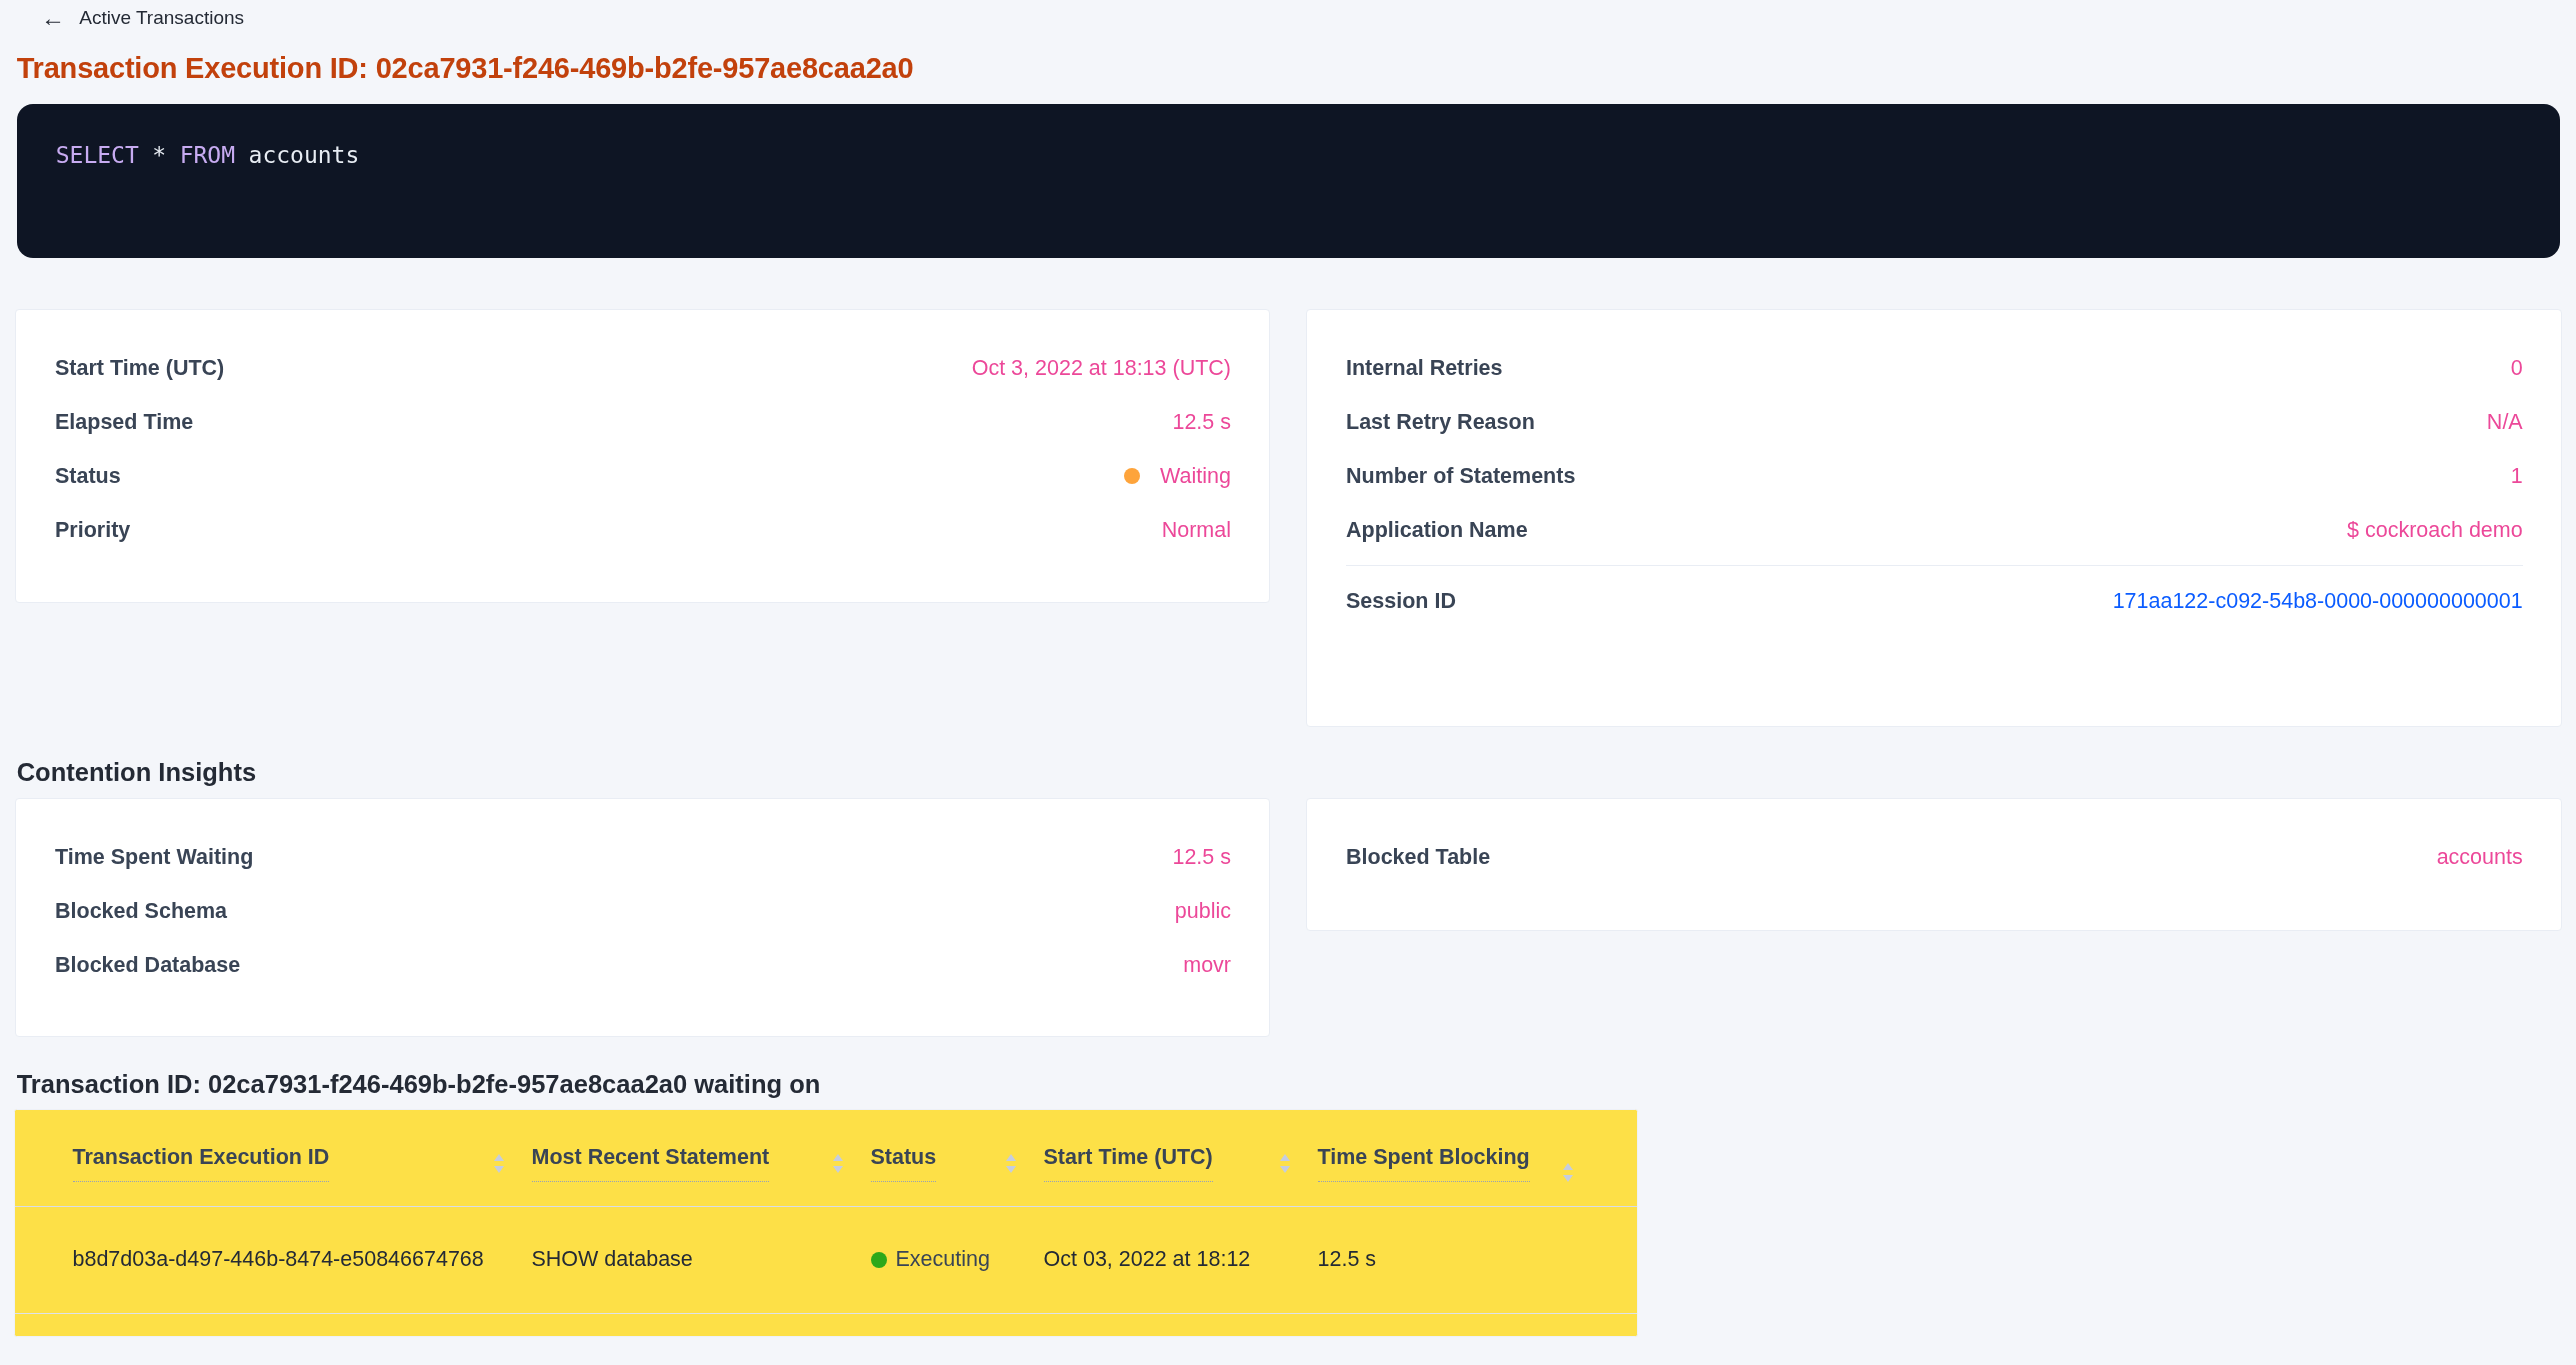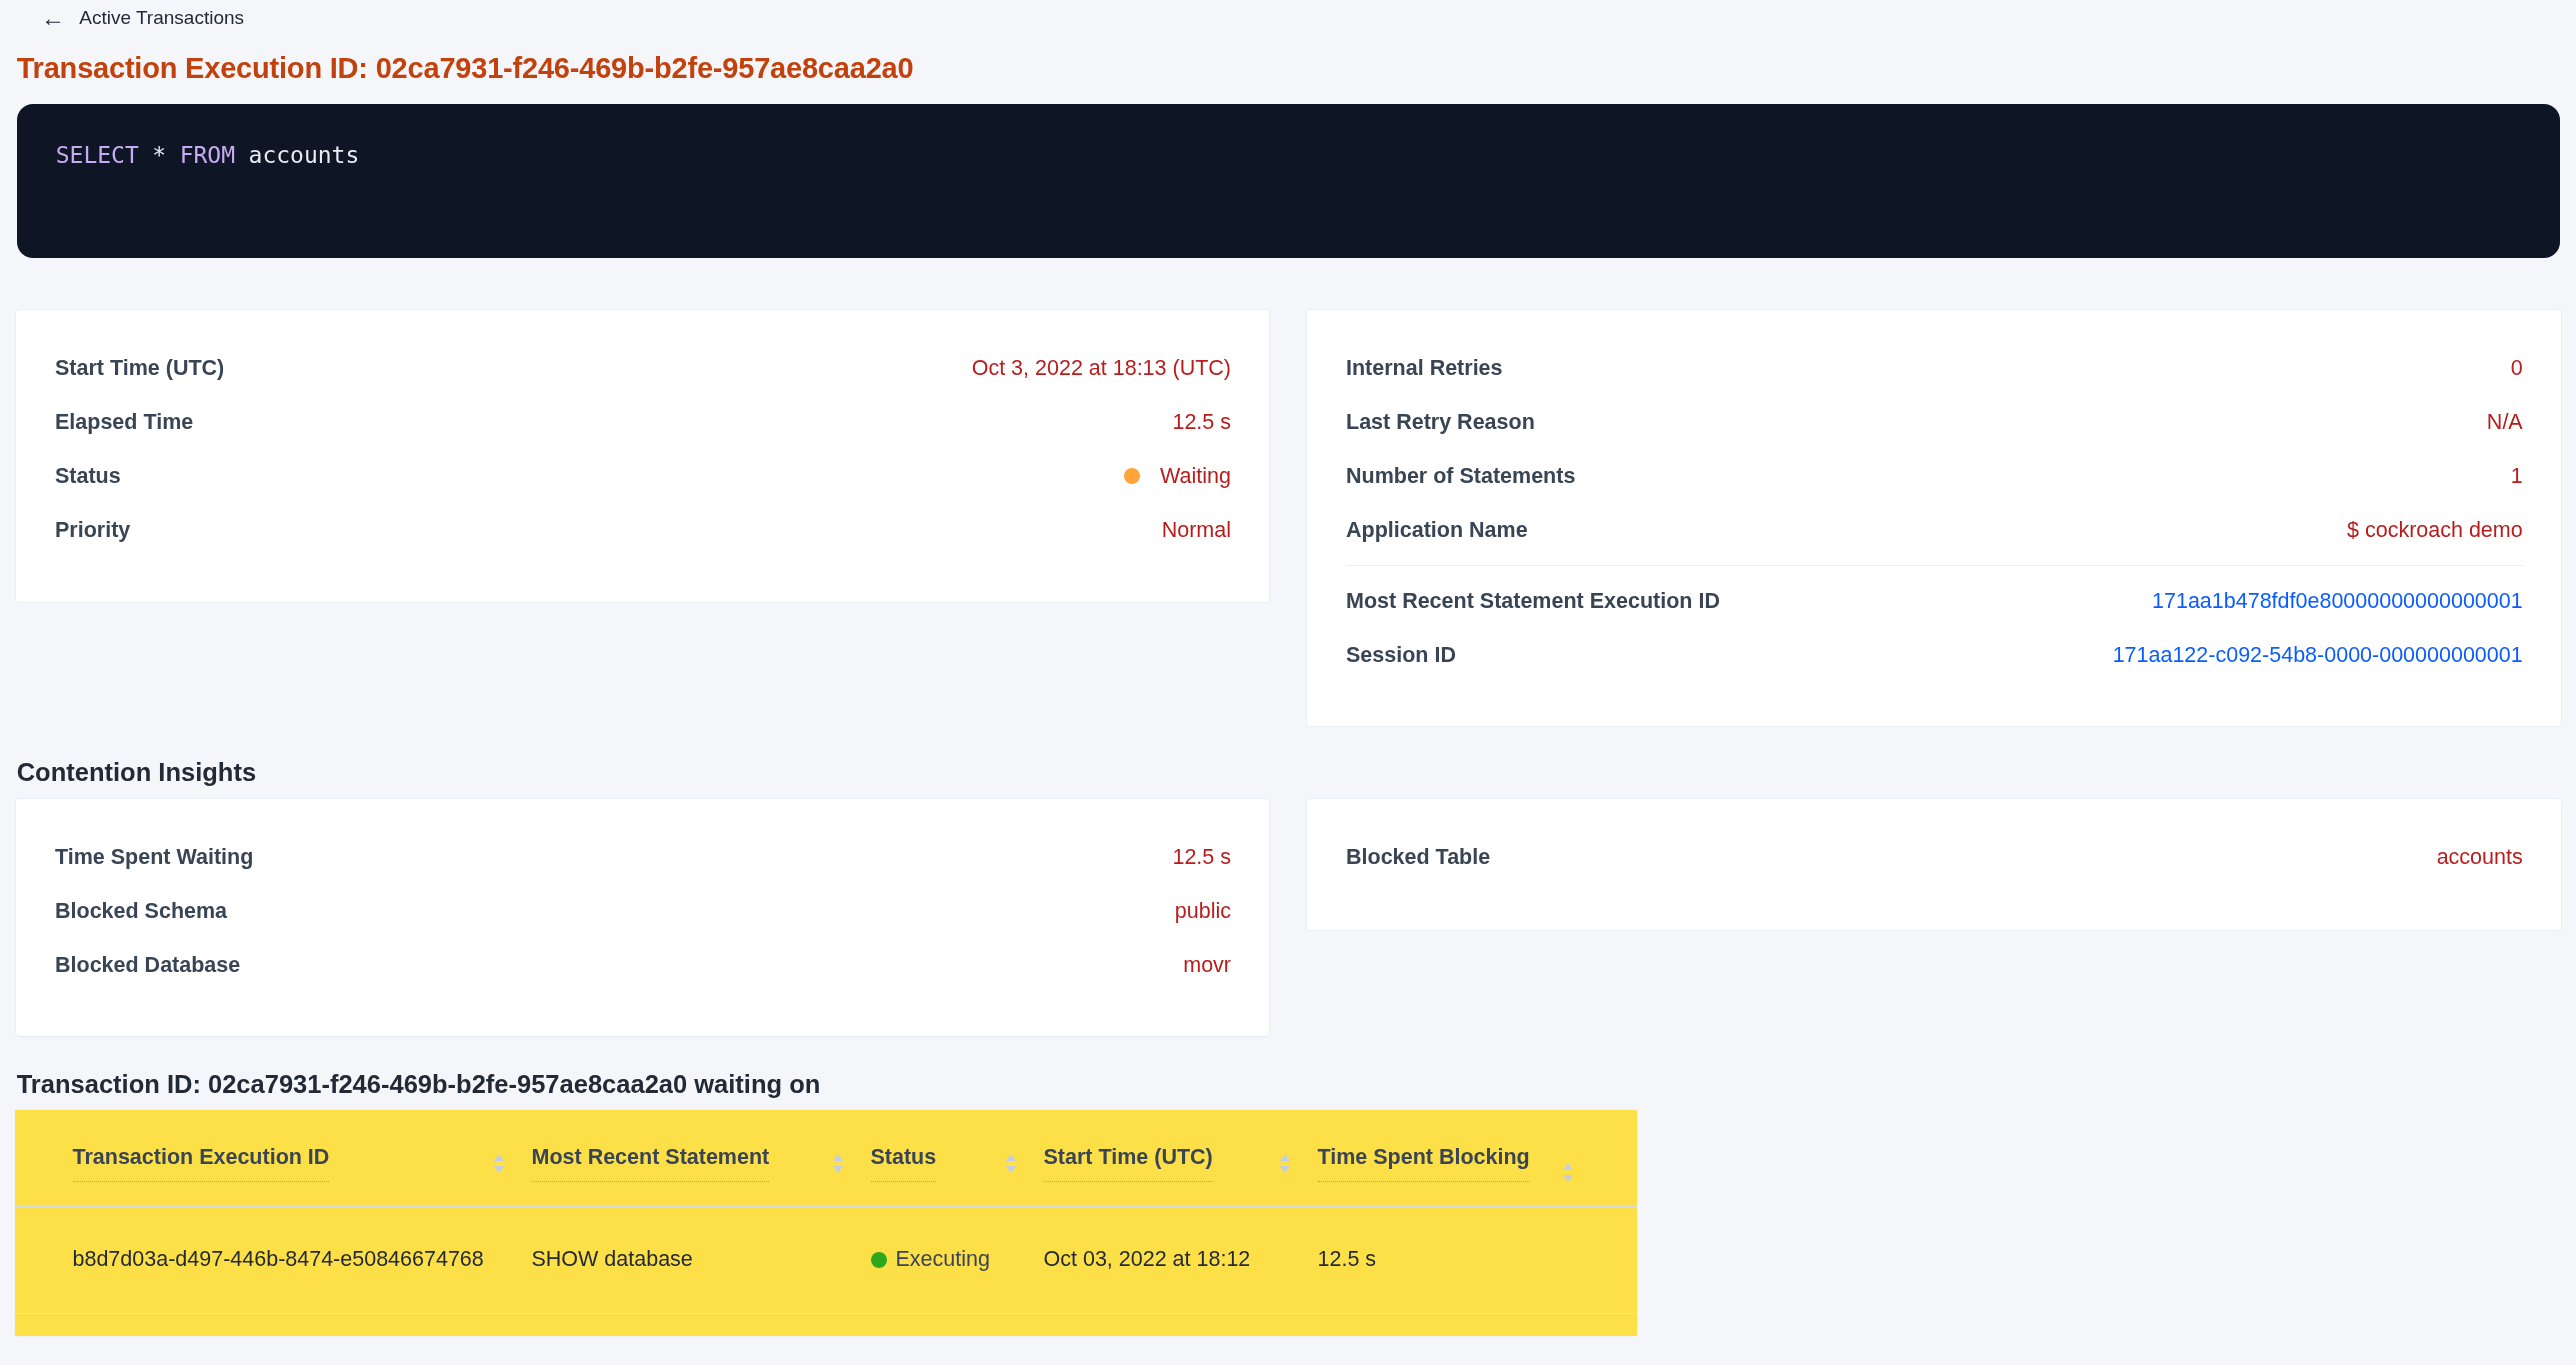--- a/index.html
+++ b/index.html
@@ -53,21 +53,21 @@
     background:#ffffff;border:0.8px solid #e9edf4;border-radius:4px;
     padding:31px 38px 0 39px;
   }
   .card-overview-left{width:1255px;height:294px;}
   .card-overview-right{flex:1;height:418px;}
   .card-contention-left{width:1255px;height:239px;}
   .card-contention-right{flex:1;height:133px;}
 
   .kv-row{height:54px;display:flex;justify-content:space-between;align-items:center;font-size:21.5px;}
   .kv-label{font-weight:700;color:#394455;}
-  .kv-value{color:#b91c1c;text-align:right;}
+  .kv-value{color:#ec4899;text-align:right;}
   .kv-link{color:var(--link);text-decoration:none;cursor:pointer;}
   .card-divider{border:none;border-top:1.6px solid #e9edf4;margin:8px 0;}
 
   .dot{width:16px;height:16px;border-radius:50%;display:inline-block;flex:none;}
   .dot-waiting{background:var(--status-waiting);}
   .dot-executing{background:var(--status-executing);}
   .status-value{display:flex;align-items:center;gap:20px;justify-content:flex-end;}
 
   
   .section-heading{
@@ -157,24 +157,20 @@
       <div class="kv-row">
         <span class="kv-label">Number of Statements</span>
         <span class="kv-value">1</span>
       </div>
       <div class="kv-row">
         <span class="kv-label">Application Name</span>
         <span class="kv-value">$ cockroach demo</span>
       </div>
       <hr class="card-divider">
       <div class="kv-row">
-        <span class="kv-label">Most Recent Statement Execution ID</span>
-        <a class="kv-value kv-link" href="#">171aa1b478fdf0e80000000000000001</a>
-      </div>
-      <div class="kv-row">
         <span class="kv-label">Session ID</span>
         <a class="kv-value kv-link" href="#">171aa122-c092-54b8-0000-000000000001</a>
       </div>
     </section>
 
   </div>
 
   <h2 class="section-heading">Contention Insights</h2>
 
   <div class="cards-row row-2">

